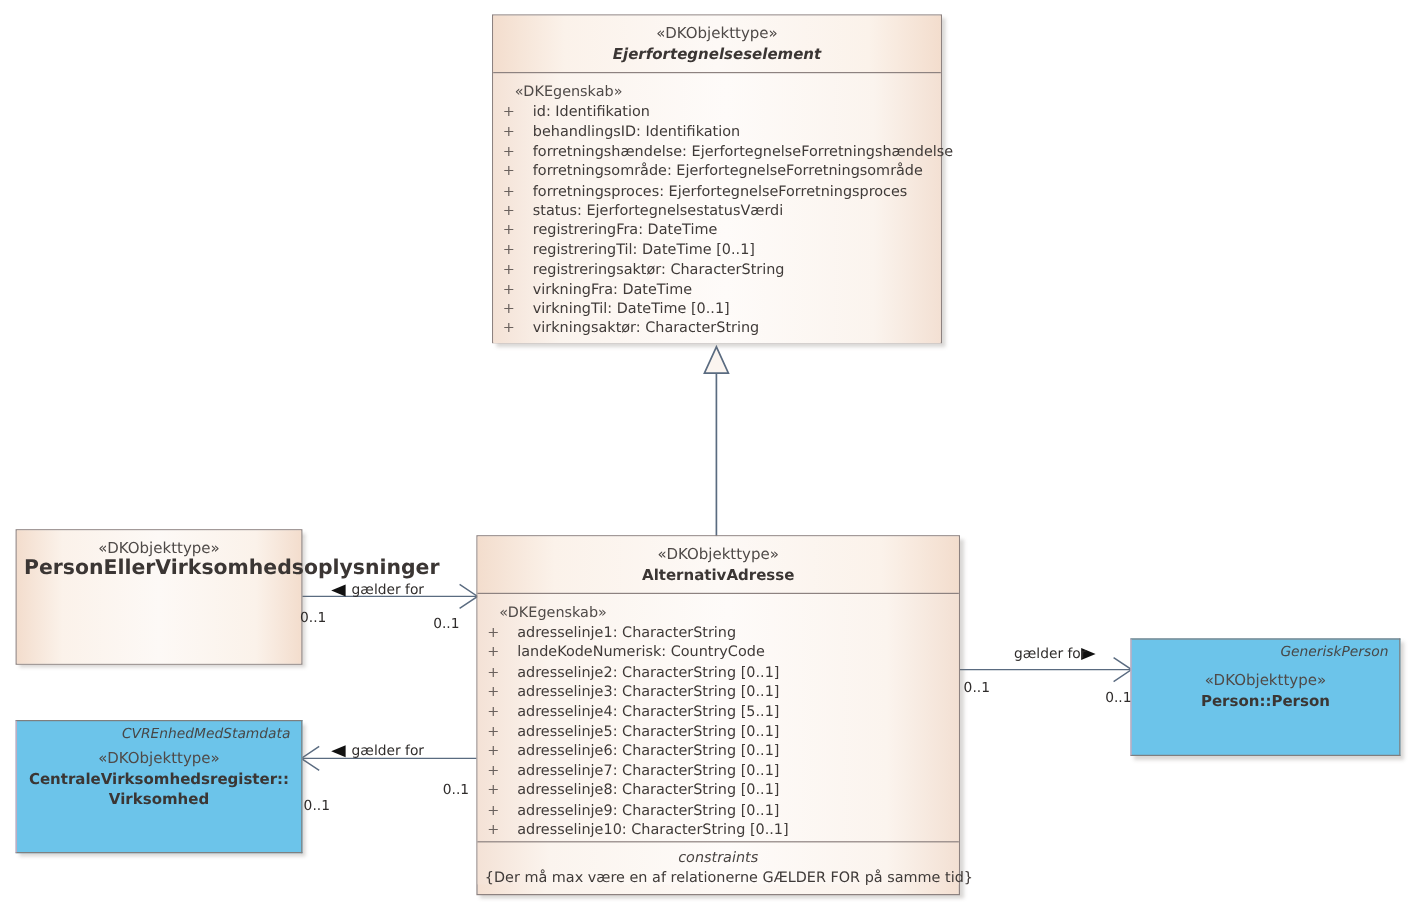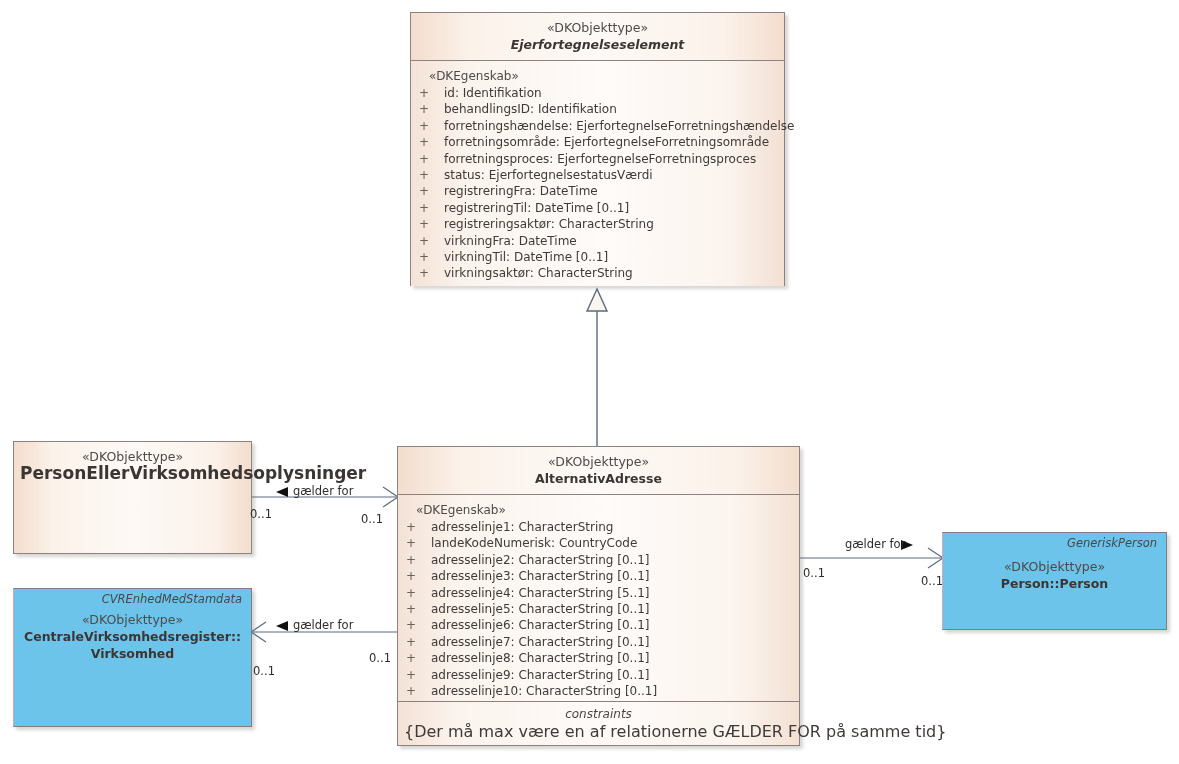--- a/index.html
+++ b/index.html
@@ -117,21 +117,21 @@
     background: linear-gradient(to right,
         #f4e2d6 0%, #fbf4ee 15%, #fefbf9 52%, #fbf4ee 85%, #f3e0d3 100%);
   }
   .constraint-title {
     font-size: 12px;
     font-style: italic;
     color: #4a4543;
     line-height: 17px;
   }
   .constraint-body {
-    font-size: 16px;
+    font-size: 12px;
     color: #3f3a38;
     line-height: 17px;
     white-space: nowrap;
   }
 
   
   .edge-label {
     position: absolute;
     font-size: 11.5px;
     color: #2f2c2b;
@@ -303,21 +303,21 @@
     </div>
   </div>
 
   <div class="uml-class tan" style="left:13px; top:441px; width:239px; height:113px;">
     <div class="cls-header" style="height:111px; border-bottom:none;">
       <div class="stereotype">«DKObjekttype»</div>
       <div class="cls-name" style="font-size:17px;">PersonEllerVirksomhedsoplysninger</div>
     </div>
   </div>
 
-  <div class="uml-class blue" style="left:13px; top:588px; width:239px; height:139px;">
+  <div class="uml-class blue" style="left:13px; top:600px; width:239px; height:111px;">
     <div class="pkg-label">CVREnhedMedStamdata</div>
     <div class="cls-header" style="padding-top:6px;">
       <div class="stereotype">«DKObjekttype»</div>
       <div class="cls-name">CentraleVirksomhedsregister::</div>
       <div class="cls-name">Virksomhed</div>
     </div>
   </div>
 
   <div class="uml-class blue" style="left:942px; top:532px; width:225px; height:98px;">
     <div class="pkg-label">GeneriskPerson</div>

